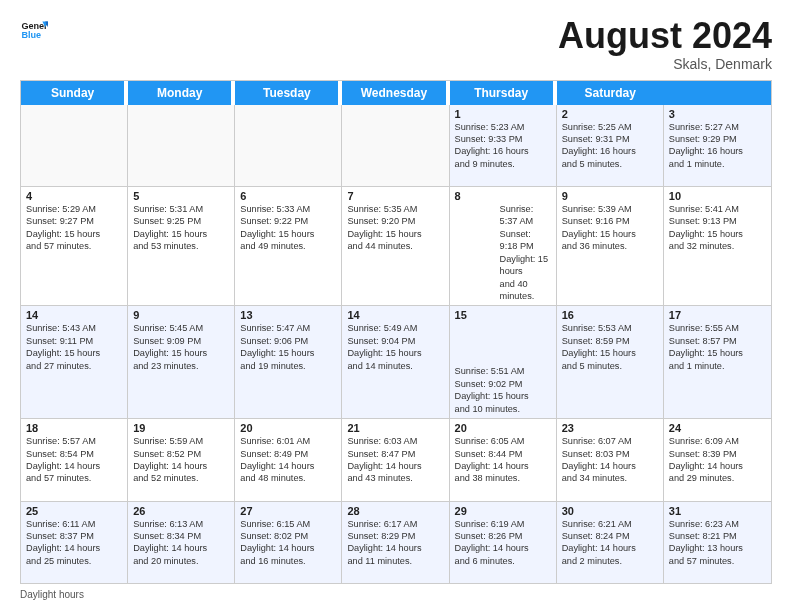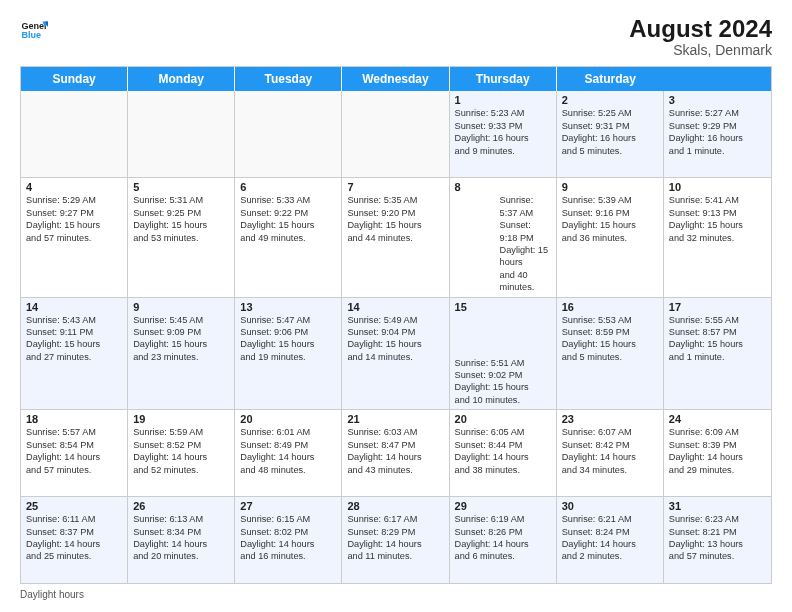--- a/index.html
+++ b/index.html
@@ -29,21 +29,21 @@
       gap: 4px;
     }
     .logo-icon {
       width: 28px;
       height: 28px;
     }
     .title-block {
       text-align: right;
     }
     .main-title {
-      font-size: 24px;
+      font-size: 36px;
       font-weight: bold;
       color: #1a1a1a;
       line-height: 1.1;
     }
     .subtitle {
       font-size: 14px;
       color: #555;
     }
     .calendar {
       flex: 1;
@@ -55,21 +55,21 @@
       display: grid;
       grid-template-columns: repeat(7, 1fr);
       background: #2196F3;
     }
     .cal-header-cell {
       color: #fff;
       font-size: 12px;
       font-weight: bold;
       text-align: center;
       padding: 5px 2px;
-      border-right: 1px solid #ffffff;
+      border-right: 4px solid #ffffff;
     }
     .cal-header-cell:last-child { border-right: none; }
     .cal-body {
       flex: 1;
       display: flex;
       flex-direction: column;
     }
     .cal-row {
       display: grid;
       grid-template-columns: repeat(7, 1fr);
@@ -295,21 +295,21 @@
           <div class="cal-cell">
             <div class="day-num">20</div>
             <div class="day-info" style="white-space: pre-line;">Sunrise: 6:05 AM
 Sunset: 8:44 PM
 Daylight: 14 hours
 and 38 minutes.</div>
           </div>
           <div class="cal-cell">
             <div class="day-num">23</div>
             <div class="day-info" style="white-space: pre-line;">Sunrise: 6:07 AM
-Sunset: 8:42 PM
+Sunset: 8:03 PM
 Daylight: 14 hours
 and 34 minutes.</div>
           </div>
           <div class="cal-cell">
             <div class="day-num">24</div>
             <div class="day-info" style="white-space: pre-line;">Sunrise: 6:09 AM
 Sunset: 8:39 PM
 Daylight: 14 hours
 and 29 minutes.</div>
           </div>

